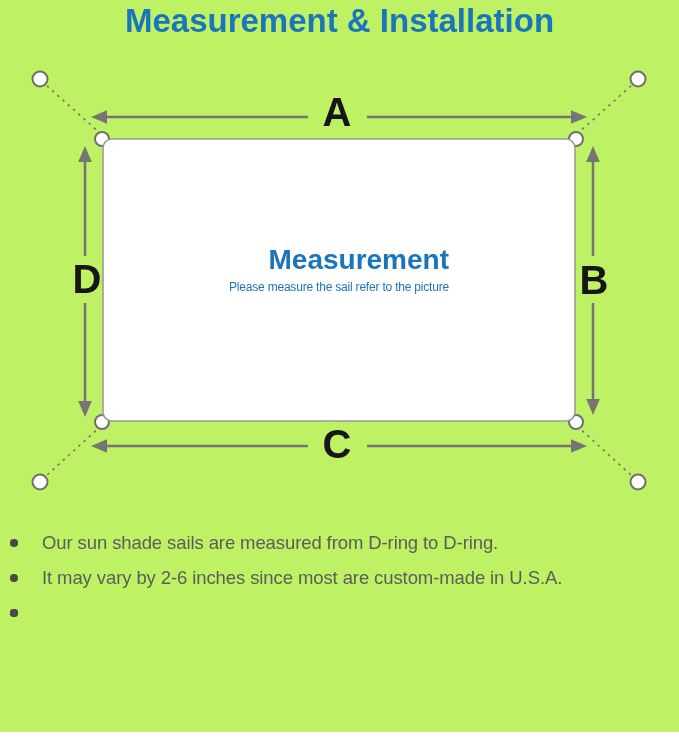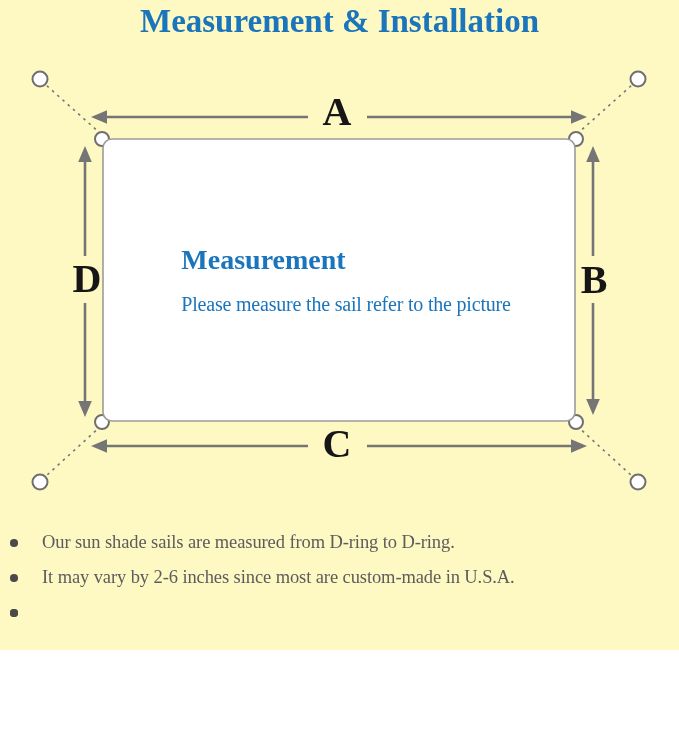--- a/index.html
+++ b/index.html
@@ -9,24 +9,24 @@
     --ring-gray: #6f6f6f;
     --note-gray: #5c5c5c;
     --letter-black: #161616;
     --bullet-gray: #4a4a4a;
   }
   * { box-sizing: border-box; }
   html, body { margin: 0; padding: 0; background: #ffffff; }
   .page {
     position: relative;
     width: 679px;
-    height: 650px;
-    background: #fef9c3;
+    height: 732px;
+    background: #bef264;
     overflow: hidden;
-    font-family: Liberation Serif, serif;
+    font-family: Liberation Sans, sans-serif;
   }
   .page-title {
     margin: 0;
     padding-top: 2px;
     text-align: center;
     font-size: 33px;
     line-height: 38px;
     font-weight: 700;
     color: var(--accent-blue);
     letter-spacing: 0px;
@@ -52,35 +52,35 @@
     color: var(--letter-black);
     line-height: 1;
   }
   .label-a { left: 337px; top: 112px; }
   .label-b { left: 594px; top: 280px; }
   .label-c { left: 337px; top: 444px; }
   .label-d { left: 87px;  top: 279px; }
 
   .center-text {
     position: absolute;
-    left: 346px;
+    left: 339px;
     top: 245px;
     transform: translateX(-50%);
-    text-align: left;
+    text-align: right;
     white-space: nowrap;
     color: var(--accent-blue);
   }
   .center-heading {
     font-size: 28px;
     font-weight: 700;
     line-height: 30px;
   }
   .center-subheading {
-    margin-top: 18px;
-    font-size: 20px;
+    margin-top: 5px;
+    font-size: 12px;
     font-weight: 400;
     letter-spacing: -0.2px;
   }
 
   .notes {
     position: absolute;
     left: 0;
     top: 531px;
     width: 679px;
     margin: 0;

